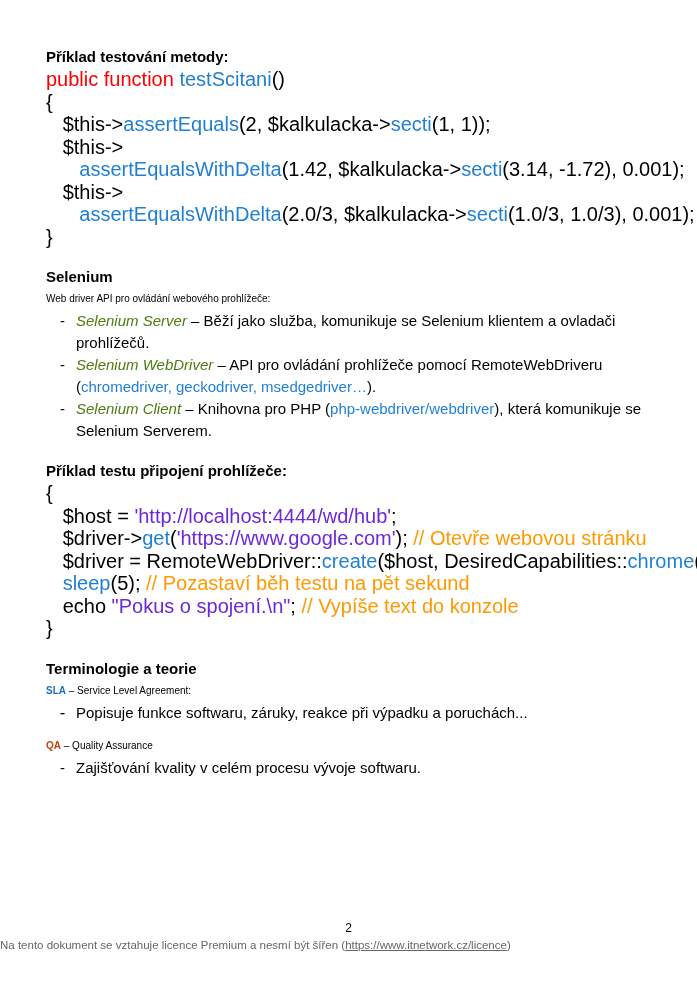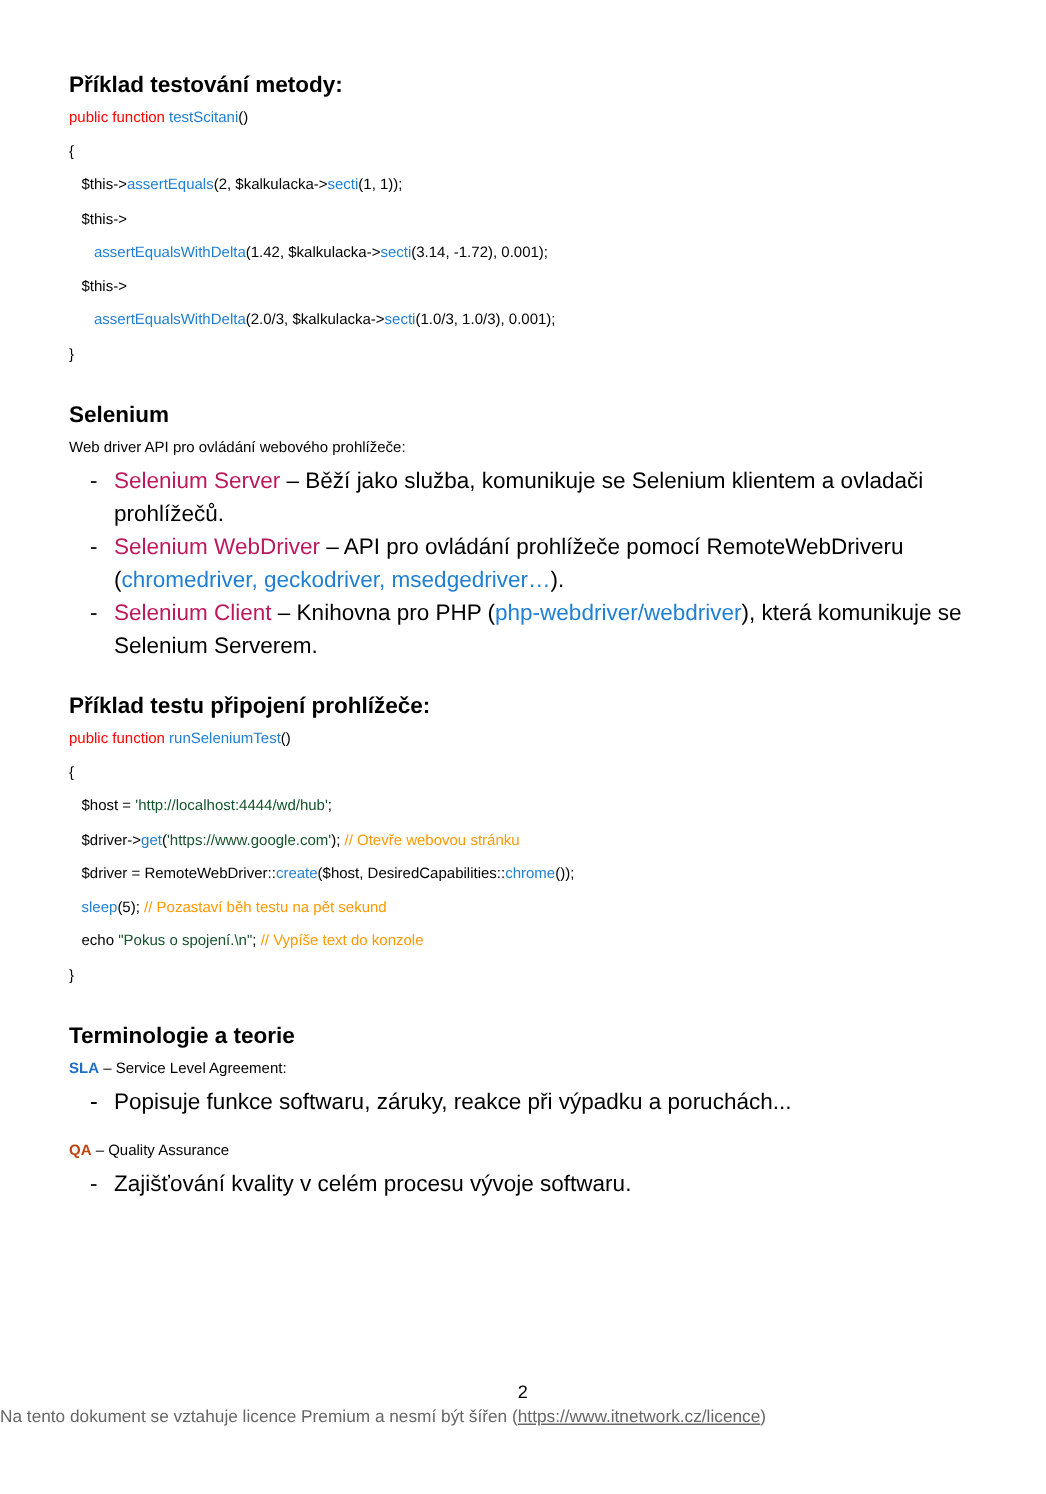--- a/index.html
+++ b/index.html
@@ -34,34 +34,34 @@
     font-size: 15px;
     font-weight: bold;
     line-height: 22px;
     letter-spacing: 0px;
   }
   .para {
     font-size: 10px;
     line-height: 22px;
   }
   .code-line {
-    font-size: 10px;
+    font-size: 20px;
     line-height: 22.5px;
     white-space: pre;
   }
   .code-block {
     margin: 0;
   }
   .spacer-sm { height: 11px; }
   .spacer-md { height: 18px; }
 
   
   .kw    { color: #FF0000; }
   .fn    { color: #1F7FD4; }
-  .str   { color: #14532d; }
+  .str   { color: #6d28d9; }
   .cmt   { color: #FF9900; }
   .plain { color: #000000; }
 
   
   ul.dash-list {
     list-style: none;
     margin: 0;
     padding: 0;
   }
   ul.dash-list > li {
@@ -70,21 +70,21 @@
     font-size: 15px;
     line-height: 22px;
     margin: 0;
   }
   ul.dash-list > li .dash {
     position: absolute;
     left: 14px;
     top: 0;
     color: #000;
   }
-  .term-red  { color: #be185d; }
+  .term-red  { color: #4d7c0f; font-style: italic; }
   .term-blue { color: #1F7FD4; }
 
   
   .abbr-sla {
     color: #1F6FC4;
     font-weight: bold;
   }
   .abbr-qa {
     color: #c2410c;
     font-weight: bold;
@@ -150,21 +150,20 @@
       <li>
         <span class="dash">-</span><span class="term-red">Selenium Client</span><span> – Knihovna pro PHP (</span><span class="term-blue">php-webdriver/webdriver</span><span>), která komunikuje se Selenium Serverem.</span>
       </li>
     </ul>
 
     <div class="spacer-md"></div>
 
     <div class="h-bold">Příklad testu připojení prohlížeče:</div>
 
     <div class="code-block">
-      <div class="code-line"><span class="kw">public function </span><span class="fn">runSeleniumTest</span><span class="plain">()</span></div>
       <div class="code-line"><span class="plain">{</span></div>
       <div class="code-line"><span class="plain">   $host = </span><span class="str">'http://localhost:4444/wd/hub'</span><span class="plain">;</span></div>
       <div class="code-line"><span class="plain">   $driver-&gt;</span><span class="fn">get</span><span class="plain">(</span><span class="str">'https://www.google.com'</span><span class="plain">); </span><span class="cmt">// Otevře webovou stránku</span></div>
       <div class="code-line"><span class="plain">   $driver = RemoteWebDriver::</span><span class="fn">create</span><span class="plain">($host, DesiredCapabilities::</span><span class="fn">chrome</span><span class="plain">());</span></div>
       <div class="code-line"><span class="fn">   sleep</span><span class="plain">(5); </span><span class="cmt">// Pozastaví běh testu na pět sekund</span></div>
       <div class="code-line"><span class="plain">   echo </span><span class="str">"Pokus o spojení.\n"</span><span class="plain">; </span><span class="cmt">// Vypíše text do konzole</span></div>
       <div class="code-line"><span class="plain">}</span></div>
     </div>
 
     <div class="spacer-md"></div>

